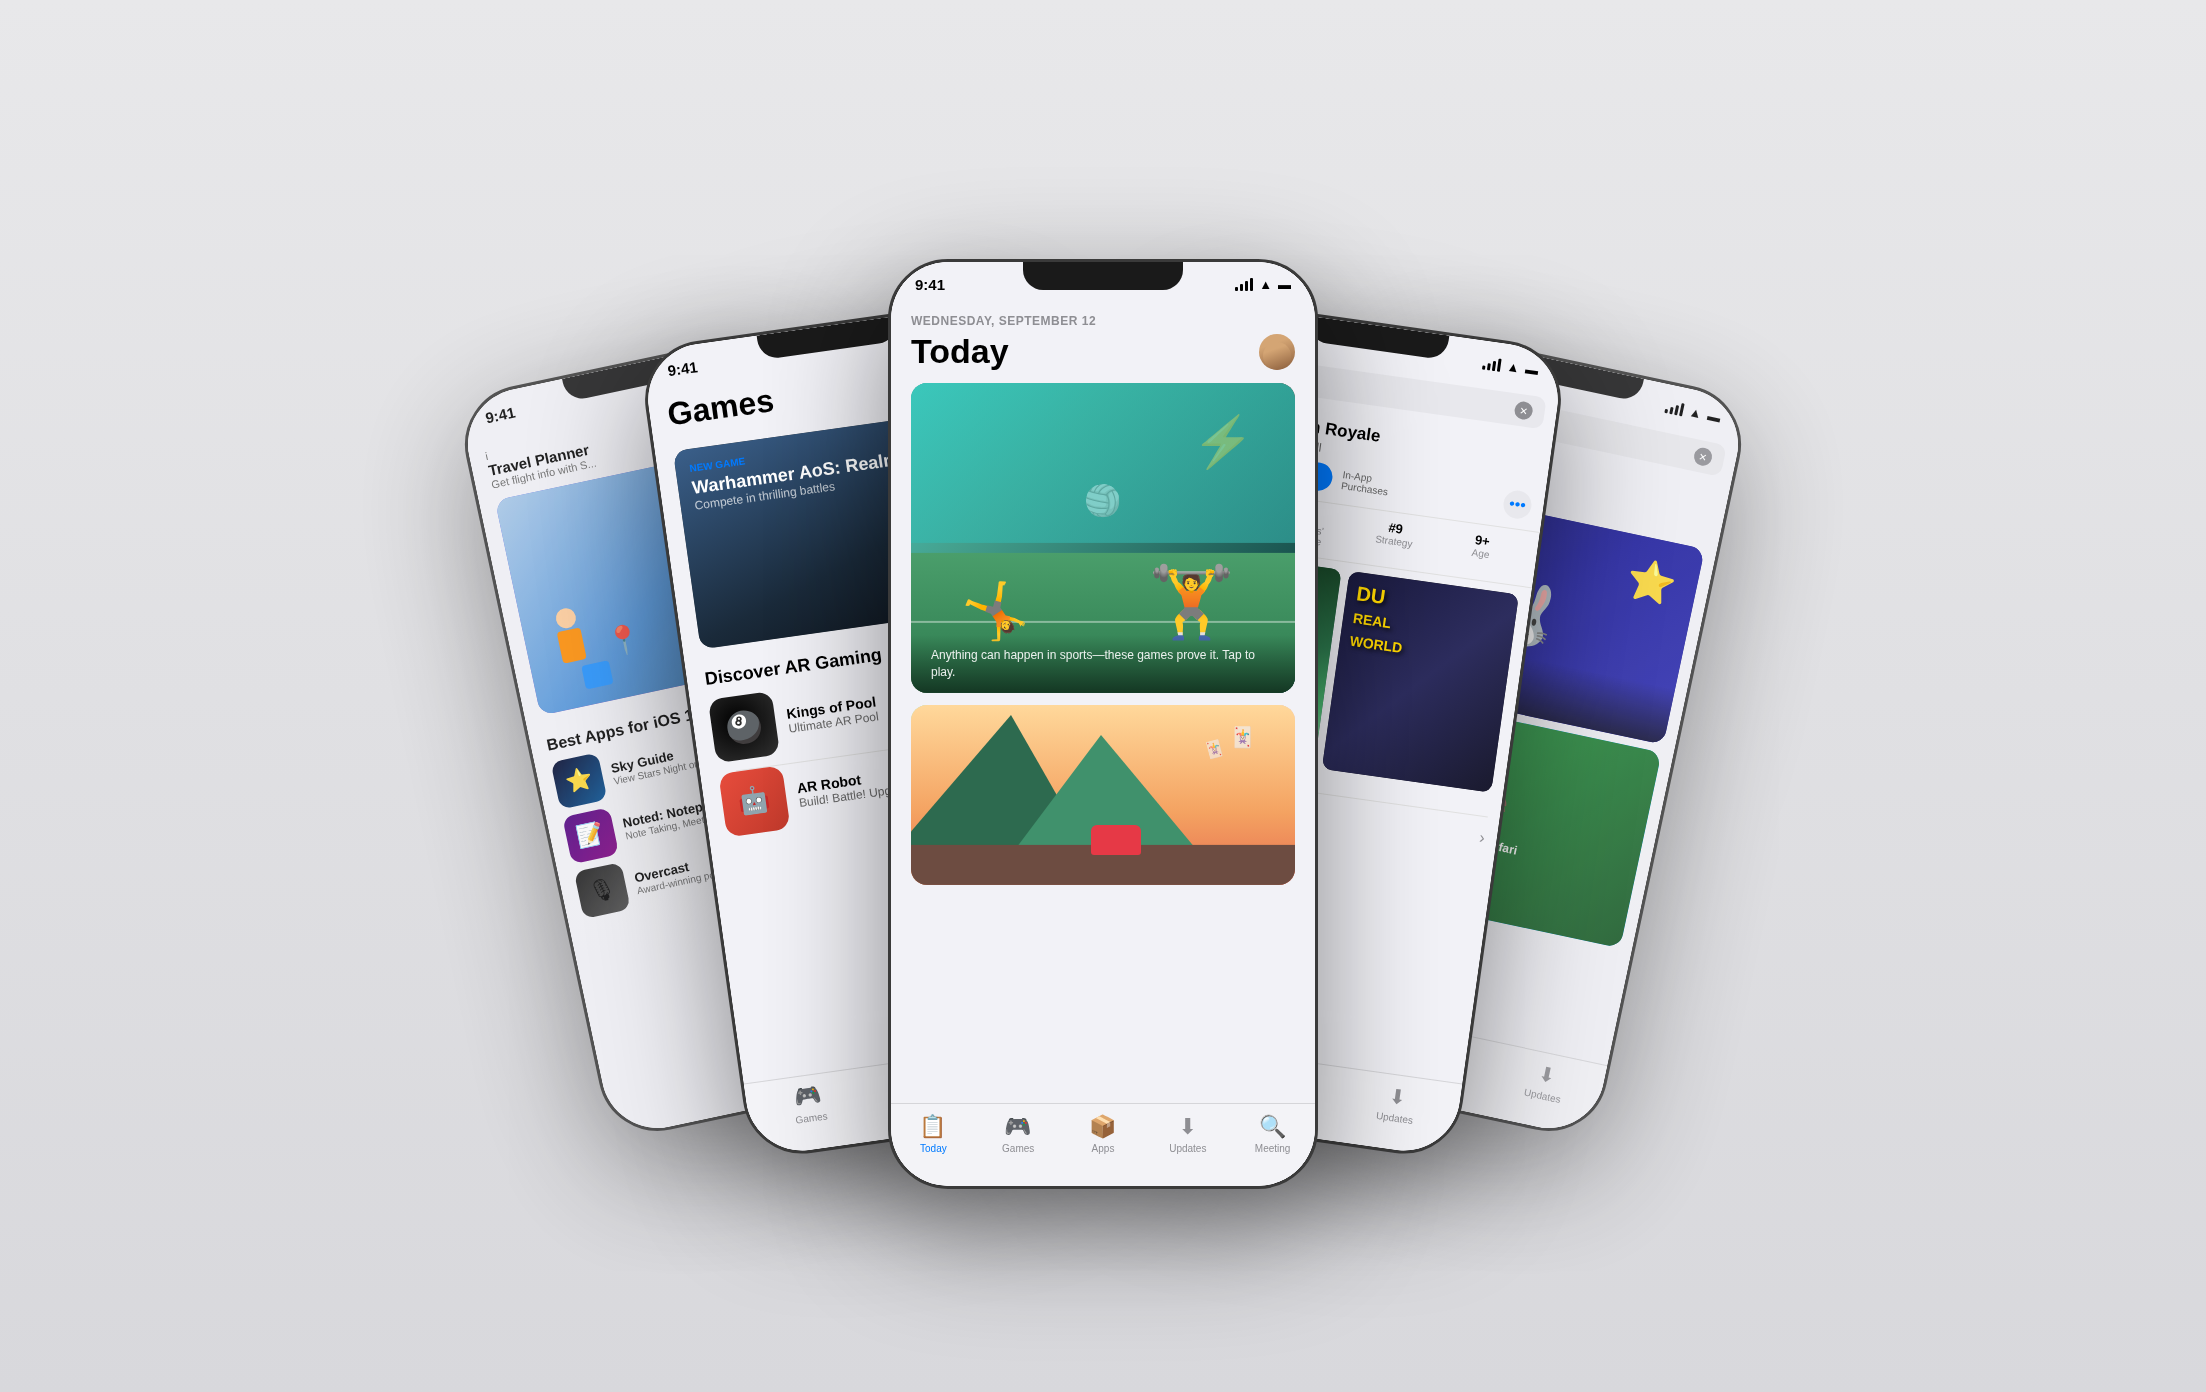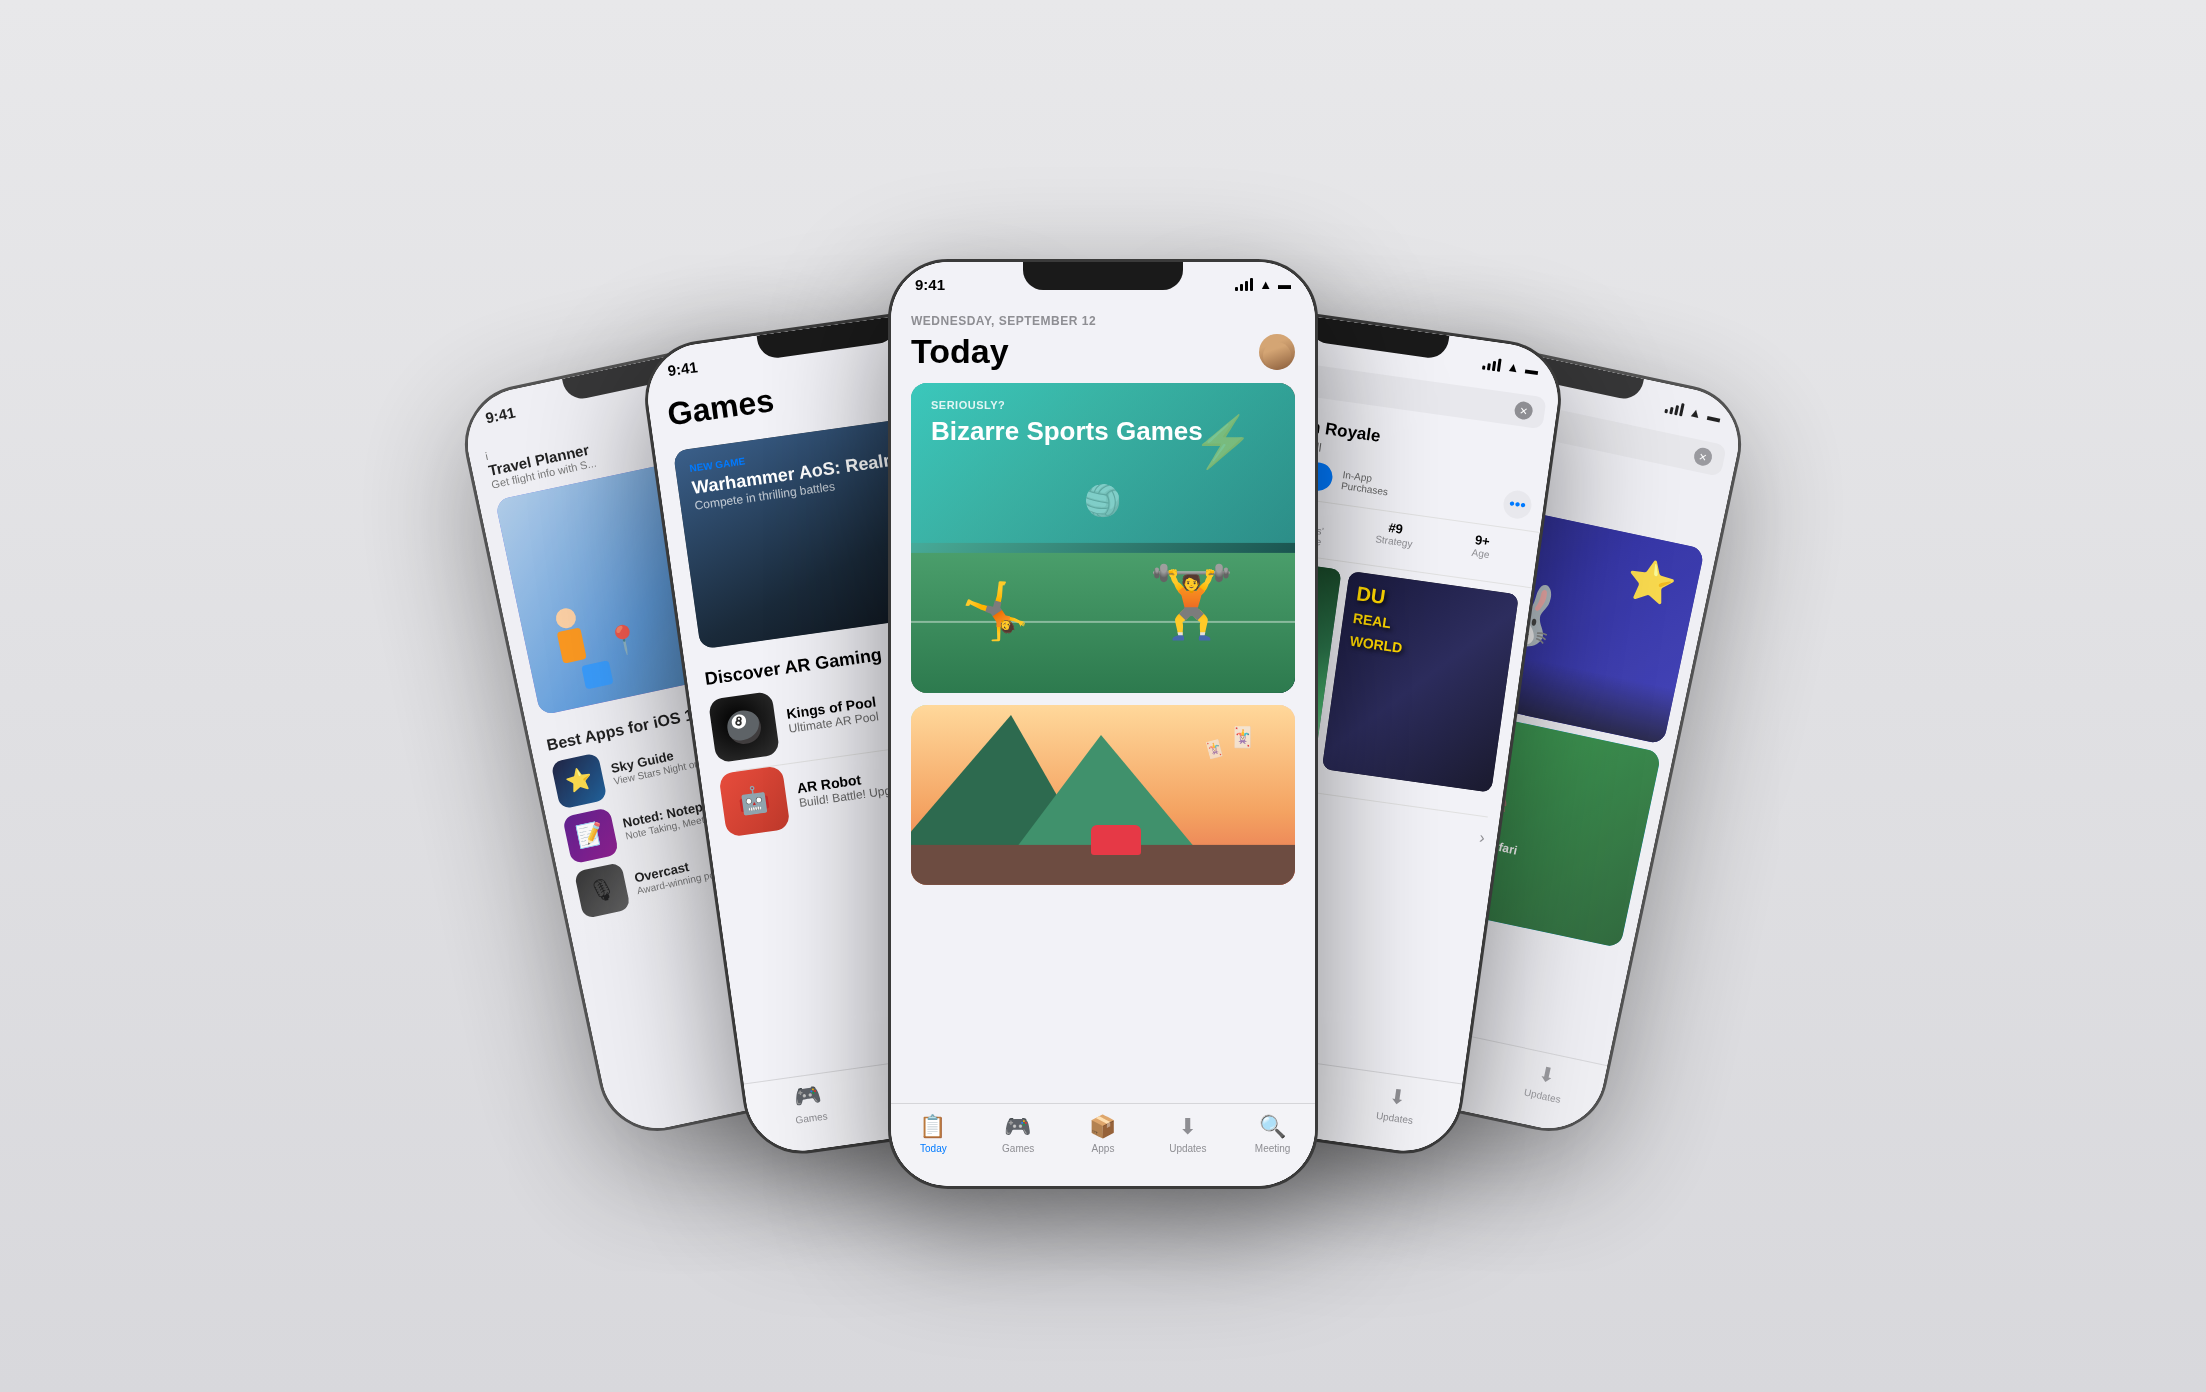--- a/index.html
+++ b/index.html
@@ -1178,23 +1178,22 @@
             <div style="position:absolute;bottom:50px;right:60px;font-size:70px;transform:scaleX(-1);">🏋</div>
 
             <div style="position:absolute;bottom:50px;left:50px;font-size:55px;">🤸</div>
 
             <div style="position:absolute;top:100px;left:50%;font-size:30px;transform:translateX(-50%);">🏐</div>
 
             <div style="position:absolute;top:30px;right:40px;font-size:50px;color:rgba(255,220,0,0.85);">⚡</div>
 
             <div style="position:absolute;top:0;left:0;right:0;height:160px;background:linear-gradient(160deg,#2EC4B6 0%,#38b2ac 100%);opacity:0.6;"></div>
           </div>
-          <div class="featured-card-text">
-            <div class="featured-eyebrow">SERIOUSLY?</div>
-            <div class="featured-headline">Bizarre Sports Games</div>
+          <div class="featured-footer">
+            <div class="featured-desc">Anything can happen in sports—these games prove it. Tap to play.</div>
           </div>
         </div>
 
         <div class="second-card">
           <div class="second-card-bg"></div>
           <div class="mountain-scene">
             <div class="mountain-sky"></div>
             <div class="mountain1"></div>
             <div class="mountain2"></div>
             <div class="road"></div>

